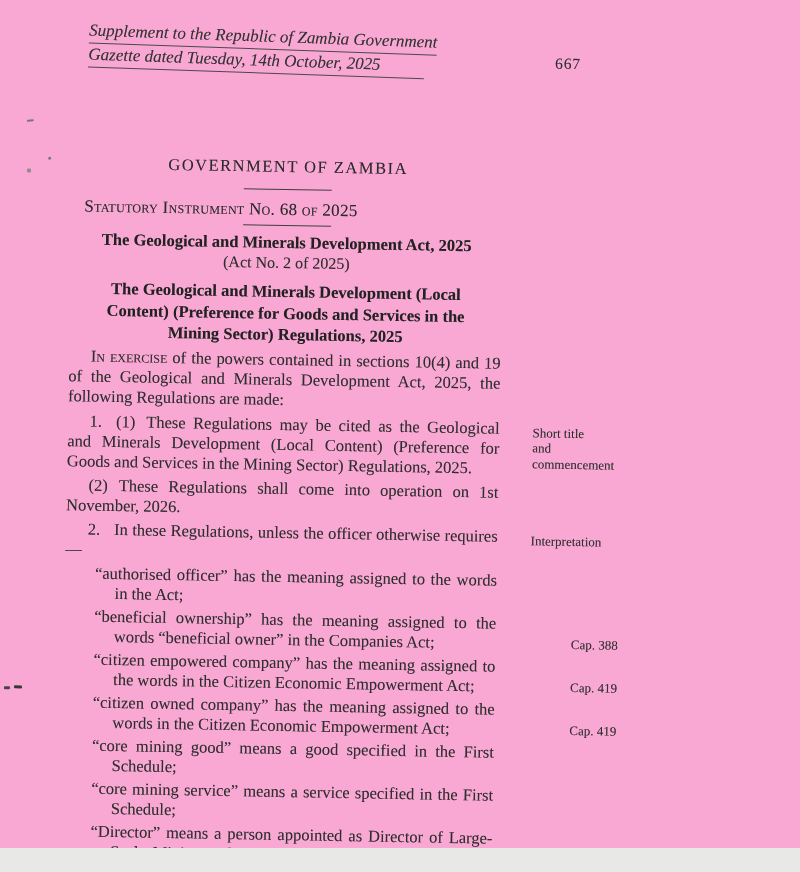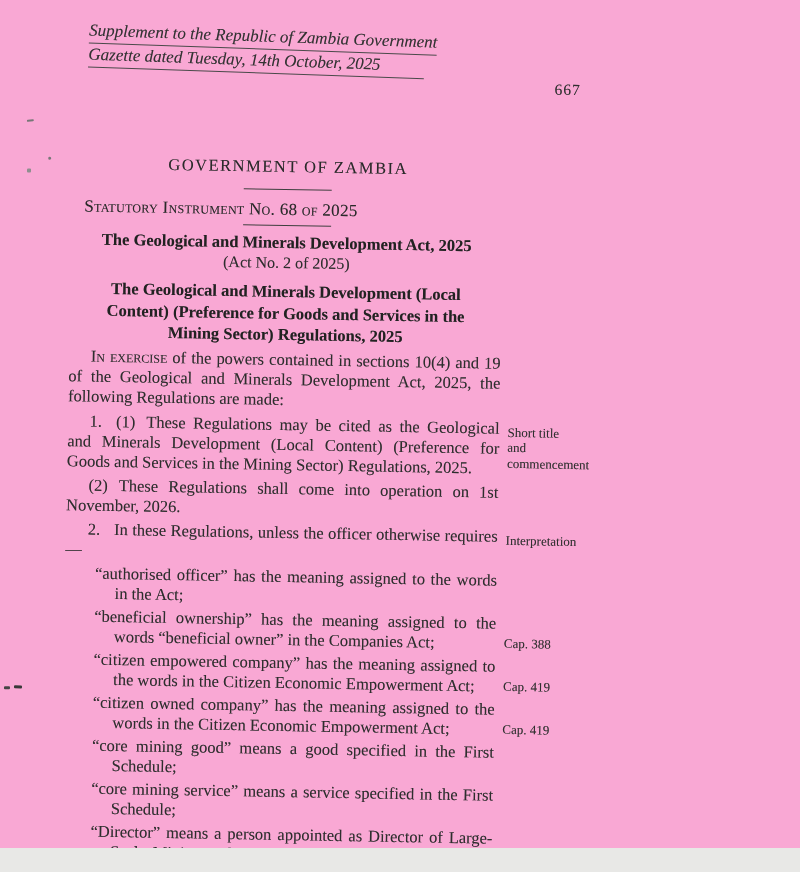--- a/index.html
+++ b/index.html
@@ -15,21 +15,21 @@
     text-shadow:0 0 .6px rgba(60,60,60,.38);
   }
   
   .gazette-header{
     position:absolute;left:90px;top:19px;
     transform:rotate(1deg);transform-origin:left top;
     font-style:italic;font-size:17px;line-height:22px;color:#333;
   }
   .hline span{display:inline-block;border-bottom:1.6px solid #4a4a4a;padding-bottom:1px;}
   .hline2 span{padding-right:44px;}
-  .pagenum{position:absolute;left:556px;top:46px;font-size:15.5px;letter-spacing:1px;color:#2f2f2f;margin-top:26px;}
+  .pagenum{position:absolute;left:556px;top:46px;font-size:15.5px;letter-spacing:1px;color:#2f2f2f;}
   
   .content{position:absolute;left:75px;top:152px;width:432px;}
   .govt{
     text-align:center;font-size:16.5px;line-height:21px;letter-spacing:1.5px;
     color:#2a2a2a;margin:0 0 12px;
   }
   .rule{width:88px;height:0;border-top:1.7px solid #3f3f3f;margin:0 auto 9px;}
   .rule2{margin:0 auto 7px;}
   .statutory{
     font-variant:small-caps;font-size:17px;line-height:21px;letter-spacing:.3px;
@@ -45,25 +45,25 @@
   .preamble{margin-bottom:5px;text-indent:22px;}
   .sc{font-variant:small-caps;}
   .reg{text-indent:22px;}
   .reg-a{margin-bottom:4px;}
   .rnum{padding-right:14px;}
   .rsub{padding-right:11px;}
   .rnum:empty,.rsub:empty{padding:0;}
   .def{padding-left:50px;text-indent:-20px;margin-bottom:3px;}
   
   .mnote{
-    position:absolute;left:440px;top:6px;width:70px;
+    position:absolute;left:465px;top:6px;width:70px;
     font-size:13px;line-height:15.5px;text-align:left;text-indent:0;
     white-space:normal;color:#303030;font-weight:normal;
   }
-  .mnote.cap{top:22px;white-space:nowrap;}
+  .mnote.cap{top:22px;white-space:nowrap;margin-left:42px;}
   
   .bottom-line{
     position:absolute;left:48px;top:861px;width:550px;height:2px;border-radius:1px;
     background:linear-gradient(to right,rgba(25,25,25,.9),rgba(70,70,70,.5) 85%,rgba(120,120,120,.2));
   }
   
   .speck{position:absolute;background:#777;border-radius:1px;}
   .sp1{left:29px;top:120px;width:7px;height:2px;transform:rotate(-8deg);}
   .sp2{left:51px;top:157px;width:3px;height:3px;border-radius:50%;}
   .sp3{left:30px;top:169px;width:4px;height:4px;background:#8f8f8f;}

